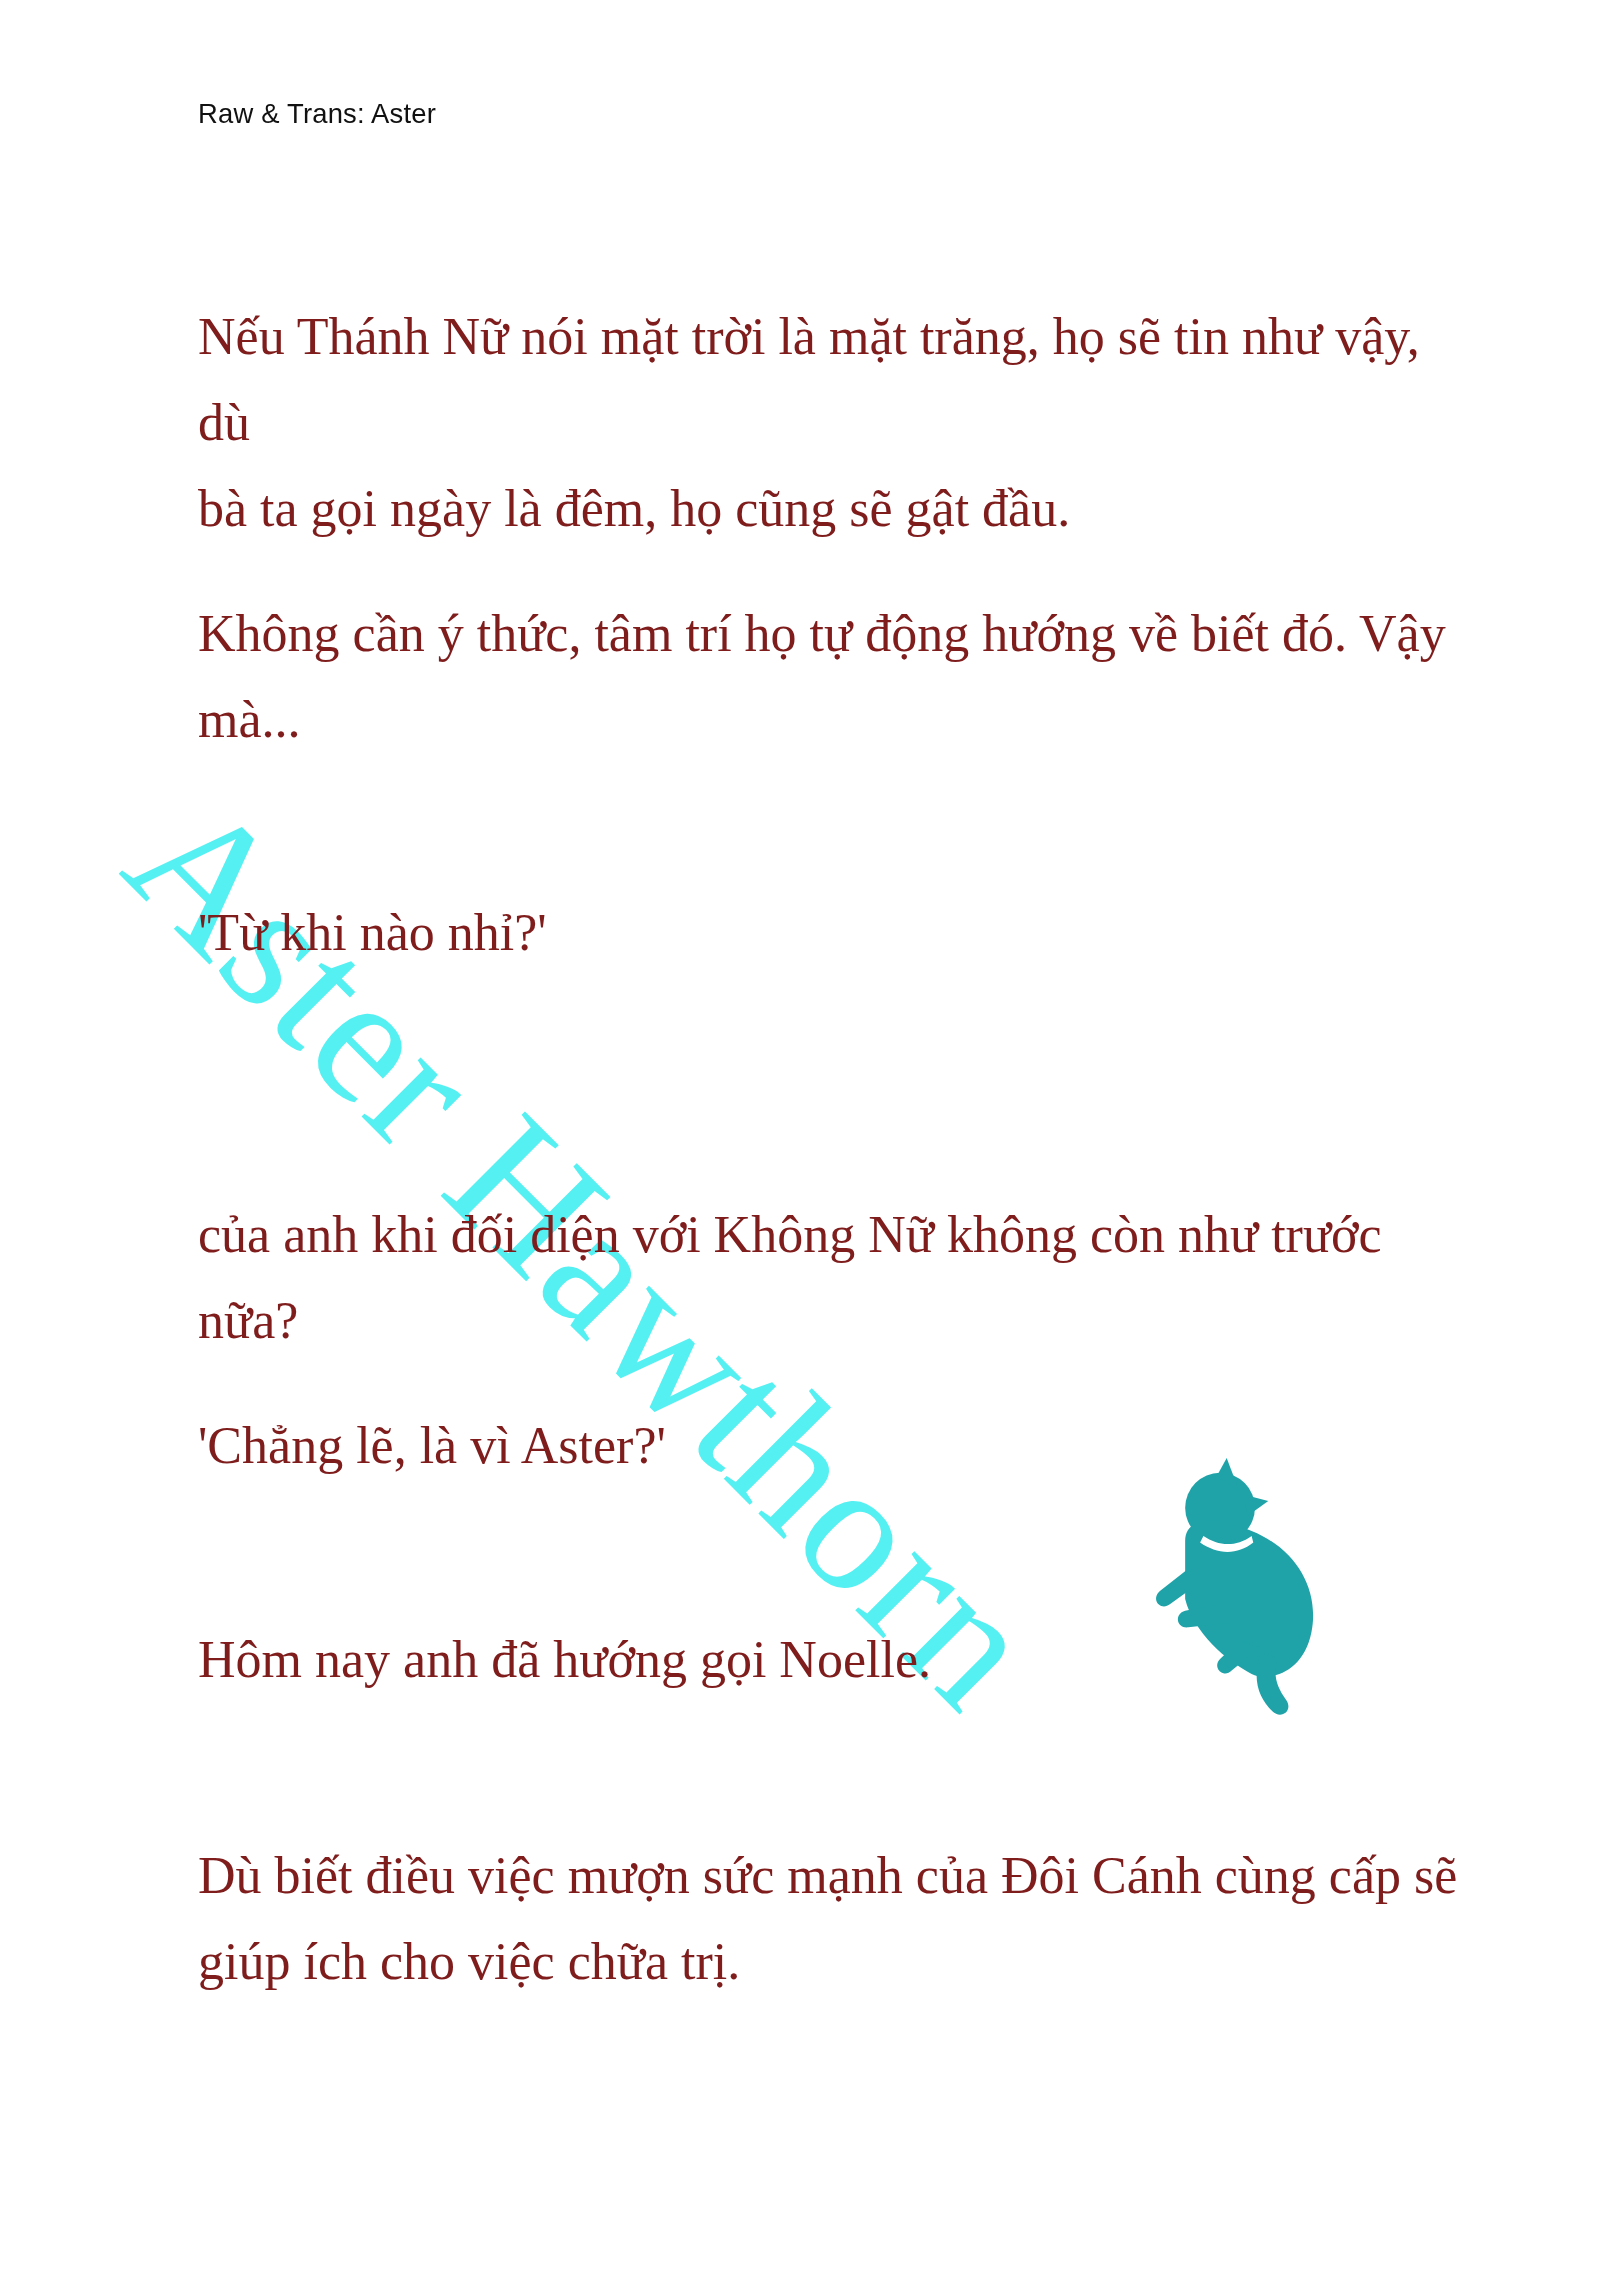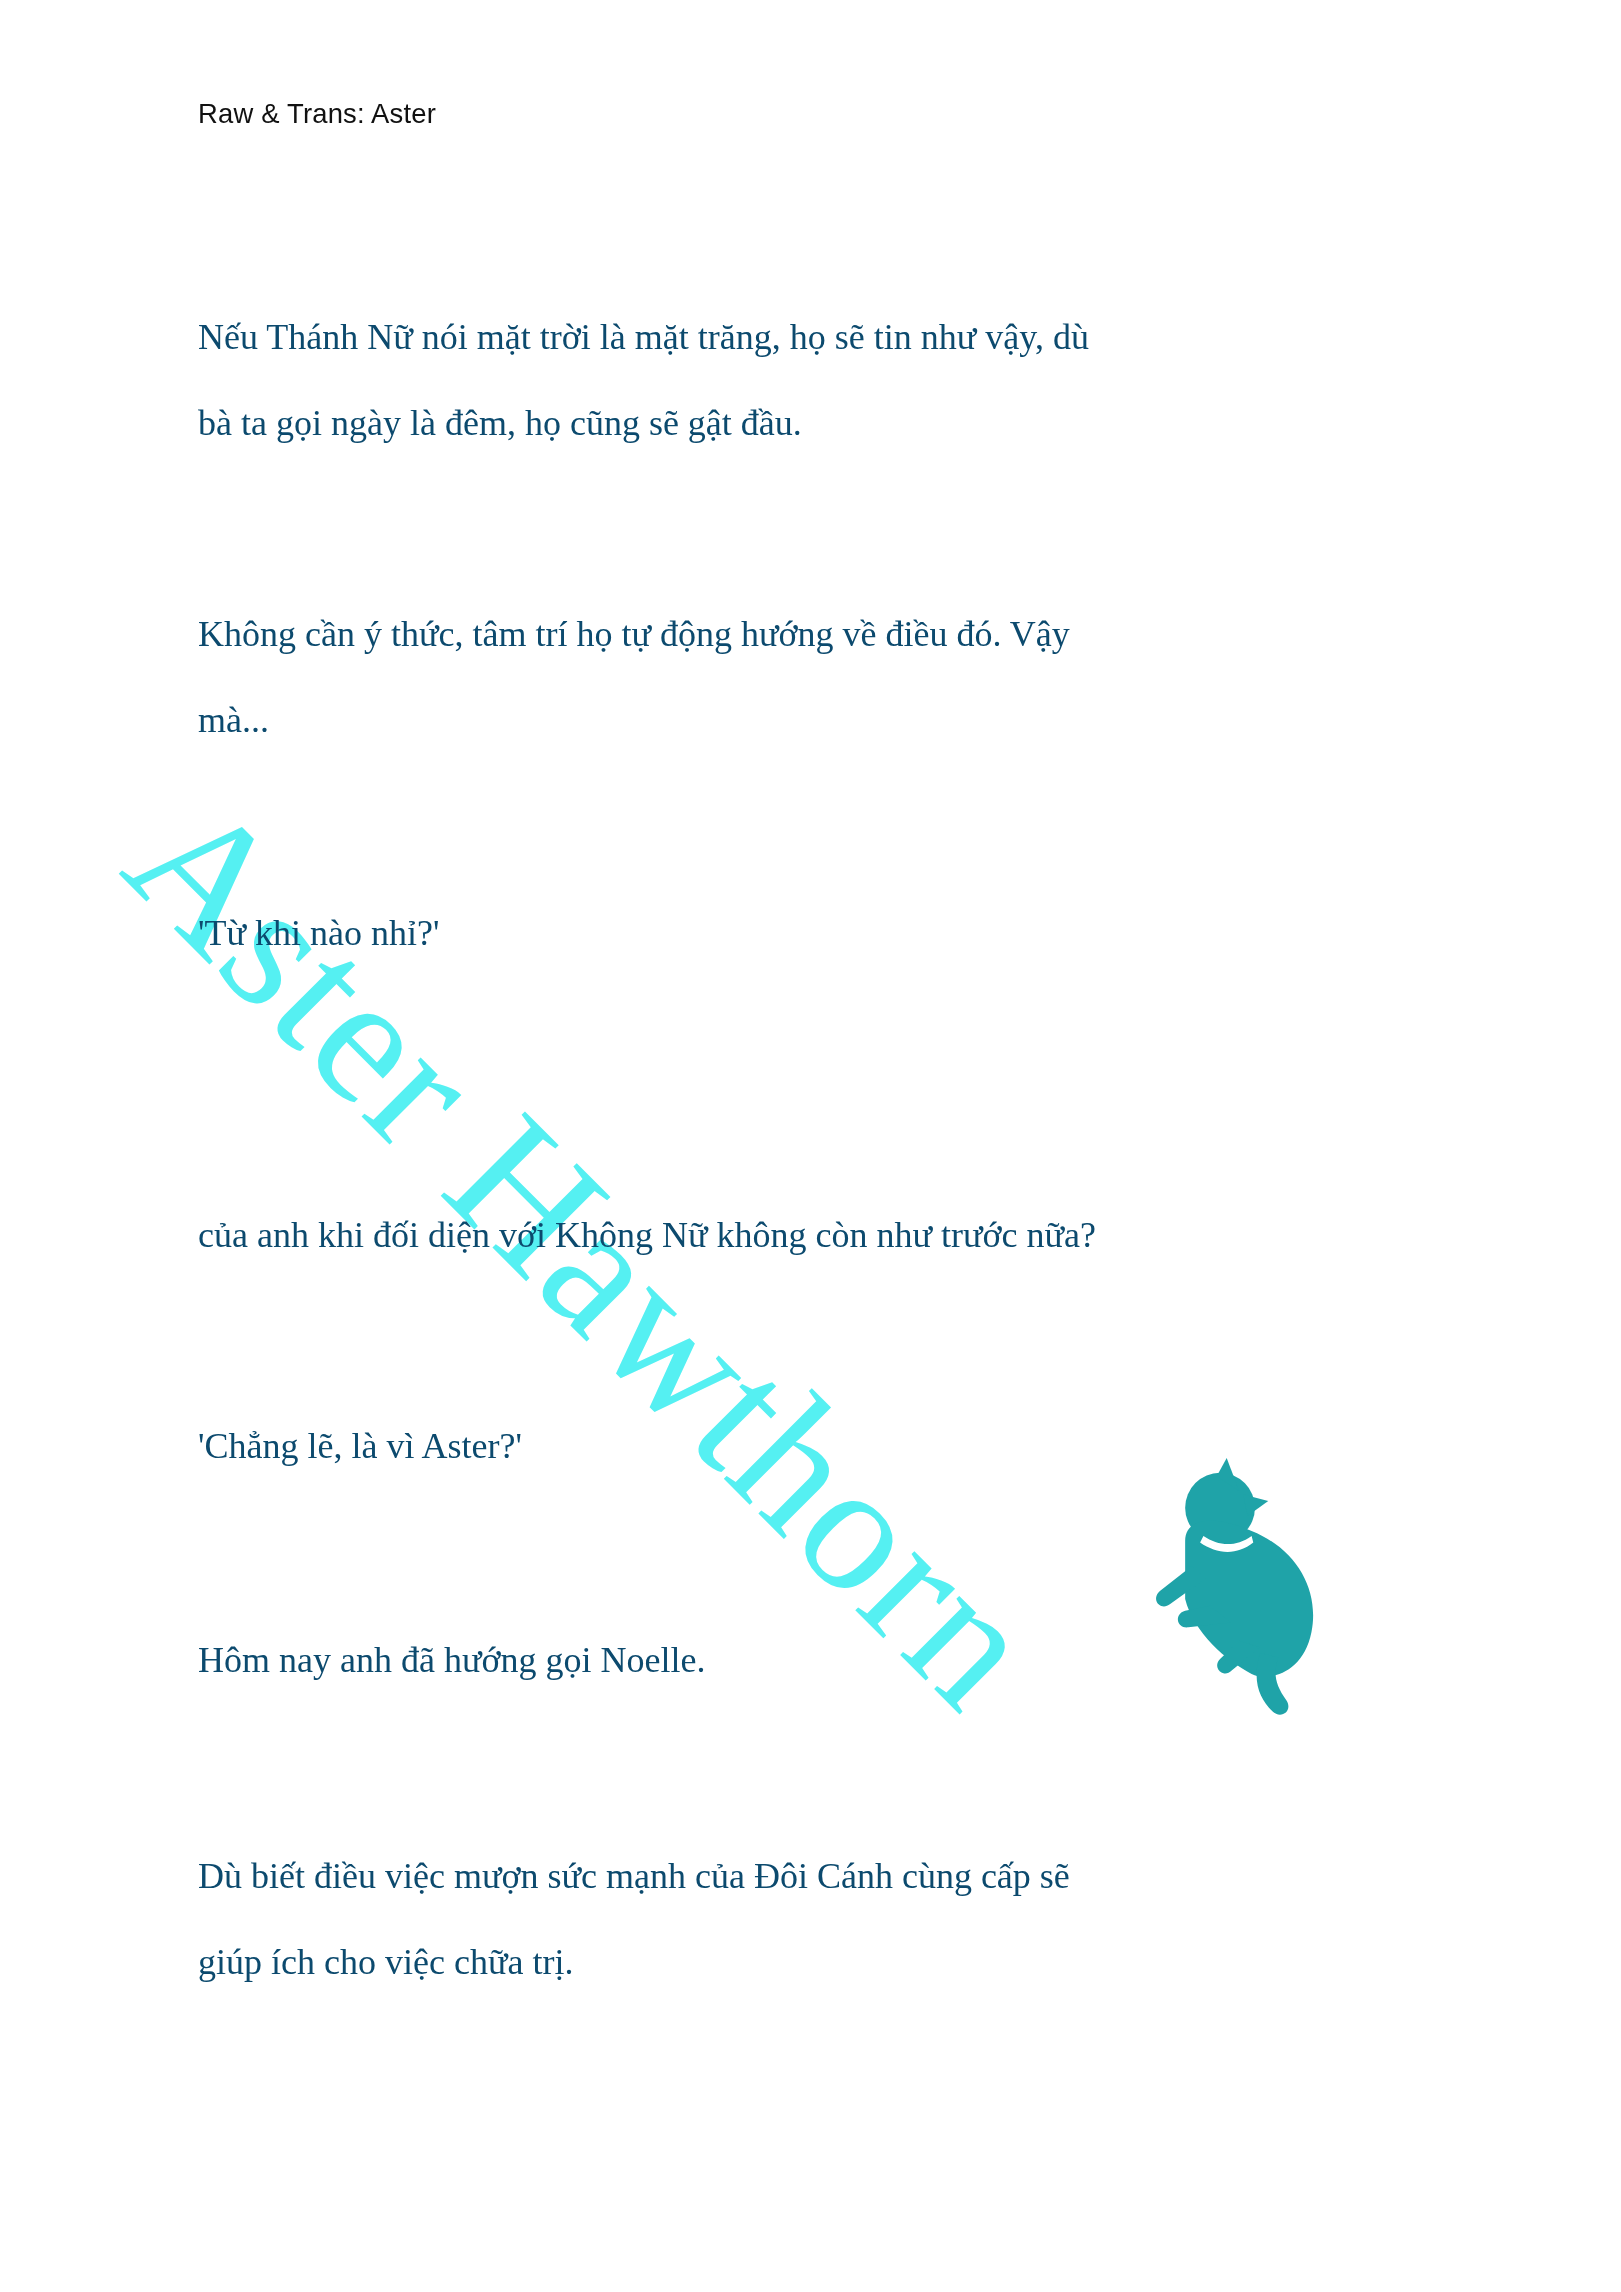--- a/index.html
+++ b/index.html
@@ -26,23 +26,23 @@
       font-family: "Liberation Sans", sans-serif;
       font-size: 27.4px;
       color: #111111;
       letter-spacing: 0.2px;
     }
     .para {
       position: absolute;
       left: 198px;
       width: 1274px;
       font-family: "Liberation Serif", serif;
-      font-size: 36px;
+      font-size: 52px;
       line-height: 86px;
-      color: #0c4a6e;
+      color: #7f1d1d;
       margin: 0;
       z-index: 2;
     }
     .watermark {
       position: absolute;
       left: 225px;
       top: 765px;
       font-family: "Liberation Serif", serif;
       font-size: 182px;
       color: #55f0f2;
@@ -92,21 +92,21 @@
 
     <path d="M92,124 C110,136 130,138 150,124 L152,132 C132,148 108,146 88,132 Z" fill="#ffffff"></path>
   </svg>
 
   <p class="para" style="top:294px;">
     <span>Nếu Thánh Nữ nói mặt trời là mặt trăng, họ sẽ tin như vậy, dù</span><br>
     <span>bà ta gọi ngày là đêm, họ cũng sẽ gật đầu.</span>
   </p>
 
   <p class="para" style="top:591px;">
-    <span>Không cần ý thức, tâm trí họ tự động hướng về điều đó. Vậy</span><br>
+    <span>Không cần ý thức, tâm trí họ tự động hướng về biết đó. Vậy</span><br>
     <span>mà...</span>
   </p>
 
   <p class="para" style="top:890px;">
     <span>'Từ khi nào nhỉ?'</span>
   </p>
 
   <p class="para" style="top:1106px;">
     <br>
     <span>của anh khi đối diện với Không Nữ không còn như trước nữa?</span>

